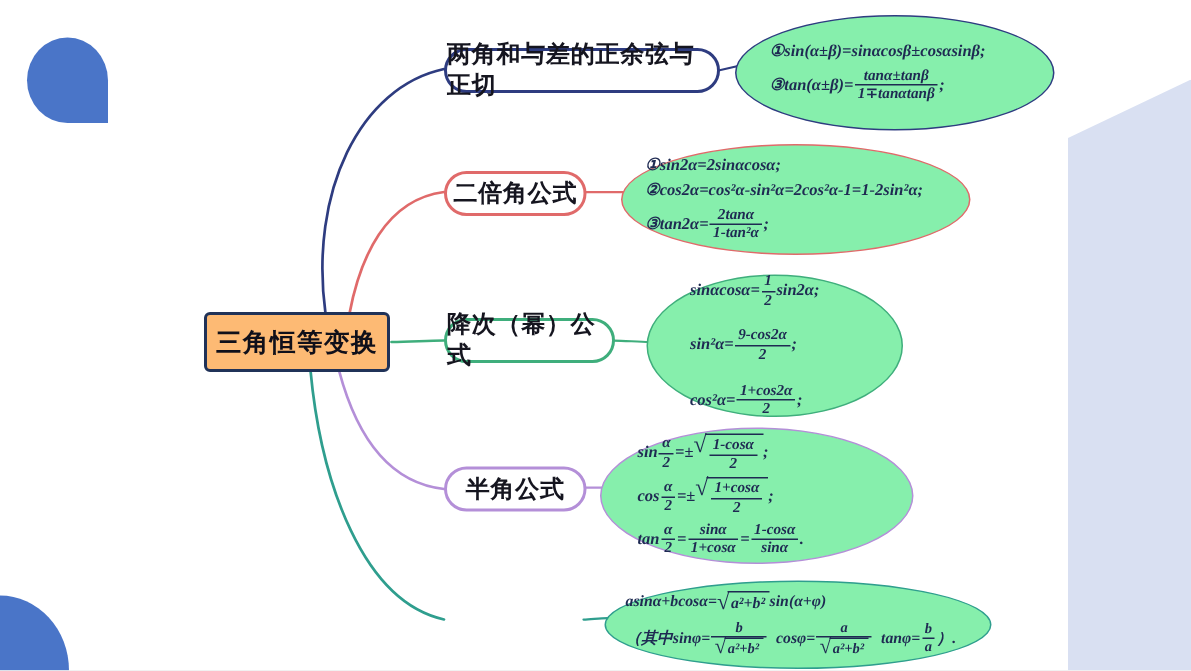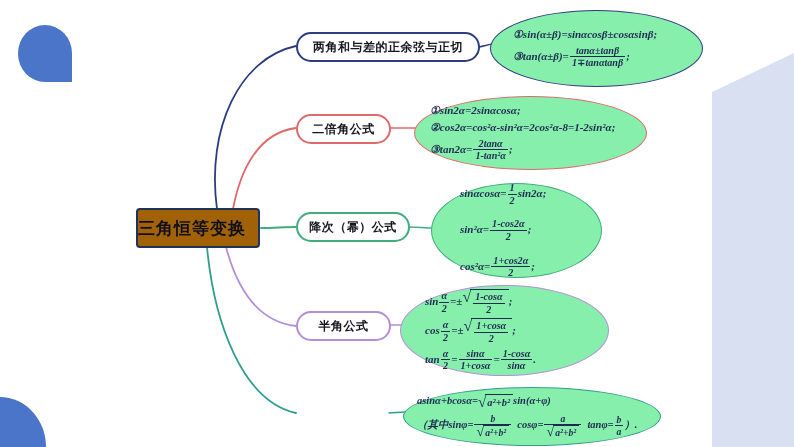--- a/index.html
+++ b/index.html
@@ -23,28 +23,28 @@
     clip-path:polygon(0 39px, 100% 0, 100% 100%, 0 100%); z-index:0;
   }
   
   svg.connectors { position:absolute; left:0; top:0; z-index:2; pointer-events:none; }
   svg.connectors path { fill:none; stroke-linecap:round; }
   svg.connectors path.curve { stroke-width:1.8px; }
   svg.connectors path.link  { stroke-width:1.5px; }
   
   .root-node {
     position:absolute; left:136px; top:208px; width:124px; height:40px; z-index:3;
-    background:#a16207; border:2.5px solid var(--root-border,#203258); border-radius:4px;
-    display:flex; align-items:center; 
+    background:#fdba74; border:2.5px solid var(--root-border,#203258); border-radius:4px;
+    display:flex; align-items:center; justify-content:center;
     font-size:17px; font-weight:bold; letter-spacing:1px; color:#10101a;
   }
   .pill {
     position:absolute; z-index:3; background:#fff; border:2px solid #333;
     border-radius:15px; display:flex; align-items:center; justify-content:center;
-    font-size:12px; font-weight:bold; letter-spacing:0.5px; color:#15151f; height:30px;
+    font-size:16px; font-weight:bold; letter-spacing:0.5px; color:#15151f; height:30px;
   }
   .pill1 { left:296px; top:32px;  width:184px; }
   .pill2 { left:296px; top:114px; width:95px;  }
   .pill3 { left:296px; top:212px; width:114px; }
   .pill4 { left:296px; top:311px; width:95px;  }
   .pill5 { left:296px; top:399px; width:95px;  }
   
   .bubble {
     position:absolute; z-index:3; background:#86efac; border:1.4px solid #333;
     border-radius:50%; display:flex; flex-direction:column; justify-content:center;
@@ -110,26 +110,26 @@
   <div class="pill pill4" style="border-color: rgb(180, 143, 216);">
     <span>半角公式</span>
   </div>
 
   <div class="bubble bubble1" style="border-color: rgb(46, 60, 128);">
       <div class="formula">①sin(α±β)=sinαcosβ±cosαsinβ;</div>
       <div class="formula">③tan(α±β)=<span class="frac"><span class="num">tanα±tanβ</span><span class="den">1∓tanαtanβ</span></span>;</div>
     </div>
   <div class="bubble bubble2" style="border-color: rgb(224, 106, 106);">
       <div class="formula">①sin2α=2sinαcosα;</div>
-      <div class="formula">②cos2α=cos²α-sin²α=2cos²α-8=1-2sin²α;</div>
+      <div class="formula">②cos2α=cos²α-sin²α=2cos²α-1=1-2sin²α;</div>
       <div class="formula">③tan2α=<span class="frac"><span class="num">2tanα</span><span class="den">1-tan²α</span></span>;</div>
     </div>
   <div class="bubble bubble3" style="border-color: rgb(63, 174, 124); gap: 12px;">
       <div class="formula">sinαcosα=<span class="frac"><span class="num">1</span><span class="den">2</span></span>sin2α;</div>
-      <div class="formula">sin²α=<span class="frac"><span class="num">1-cos2α</span><span class="den">2</span></span>;</div>
+      <div class="formula">sin²α=<span class="frac"><span class="num">9-cos2α</span><span class="den">2</span></span>;</div>
       <div class="formula">cos²α=<span class="frac"><span class="num">1+cos2α</span><span class="den">2</span></span>;</div>
     </div>
   <div class="bubble bubble4" style="border-color: rgb(180, 143, 216);">
       <div class="formula">sin<span class="frac"><span class="num">α</span><span class="den">2</span></span>=±<span class="sqrt"><span class="rad-sign">√</span><span class="radicand"><span class="frac"><span class="num">1-cosα</span><span class="den">2</span></span></span></span>;</div>
       <div class="formula">cos<span class="frac"><span class="num">α</span><span class="den">2</span></span>=±<span class="sqrt"><span class="rad-sign">√</span><span class="radicand"><span class="frac"><span class="num">1+cosα</span><span class="den">2</span></span></span></span>;</div>
       <div class="formula">tan<span class="frac"><span class="num">α</span><span class="den">2</span></span>=<span class="frac"><span class="num">sinα</span><span class="den">1+cosα</span></span>=<span class="frac"><span class="num">1-cosα</span><span class="den">sinα</span></span>.</div>
     </div>
   <div class="bubble bubble5" style="border-color: rgb(47, 158, 142);">
       <div class="formula">asinα+bcosα=<span class="sqrt"><span class="rad-sign">√</span><span class="radicand">a²+b²</span></span>sin(α+φ)</div>
       <div class="formula">（其中sinφ=<span class="frac"><span class="num">b</span><span class="den"><span class="sqrt"><span class="rad-sign">√</span><span class="radicand">a²+b²</span></span></span></span>  cosφ=<span class="frac"><span class="num">a</span><span class="den"><span class="sqrt"><span class="rad-sign">√</span><span class="radicand">a²+b²</span></span></span></span>  tanφ=<span class="frac"><span class="num">b</span><span class="den">a</span></span>）.</div>

